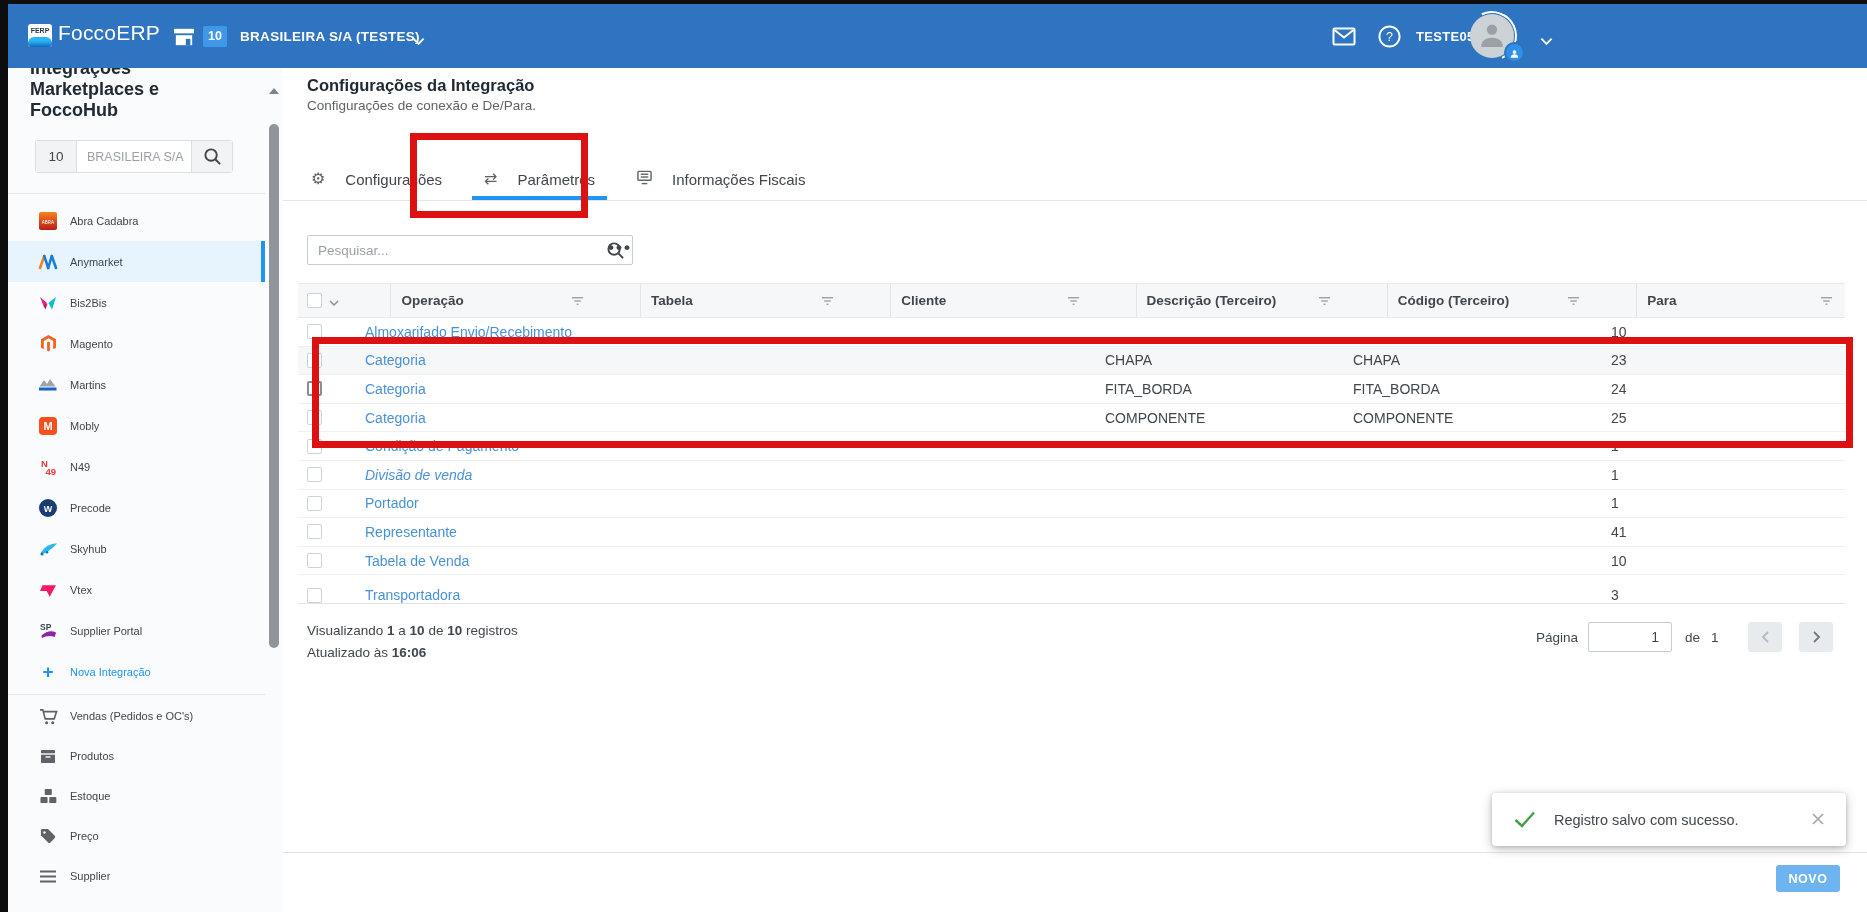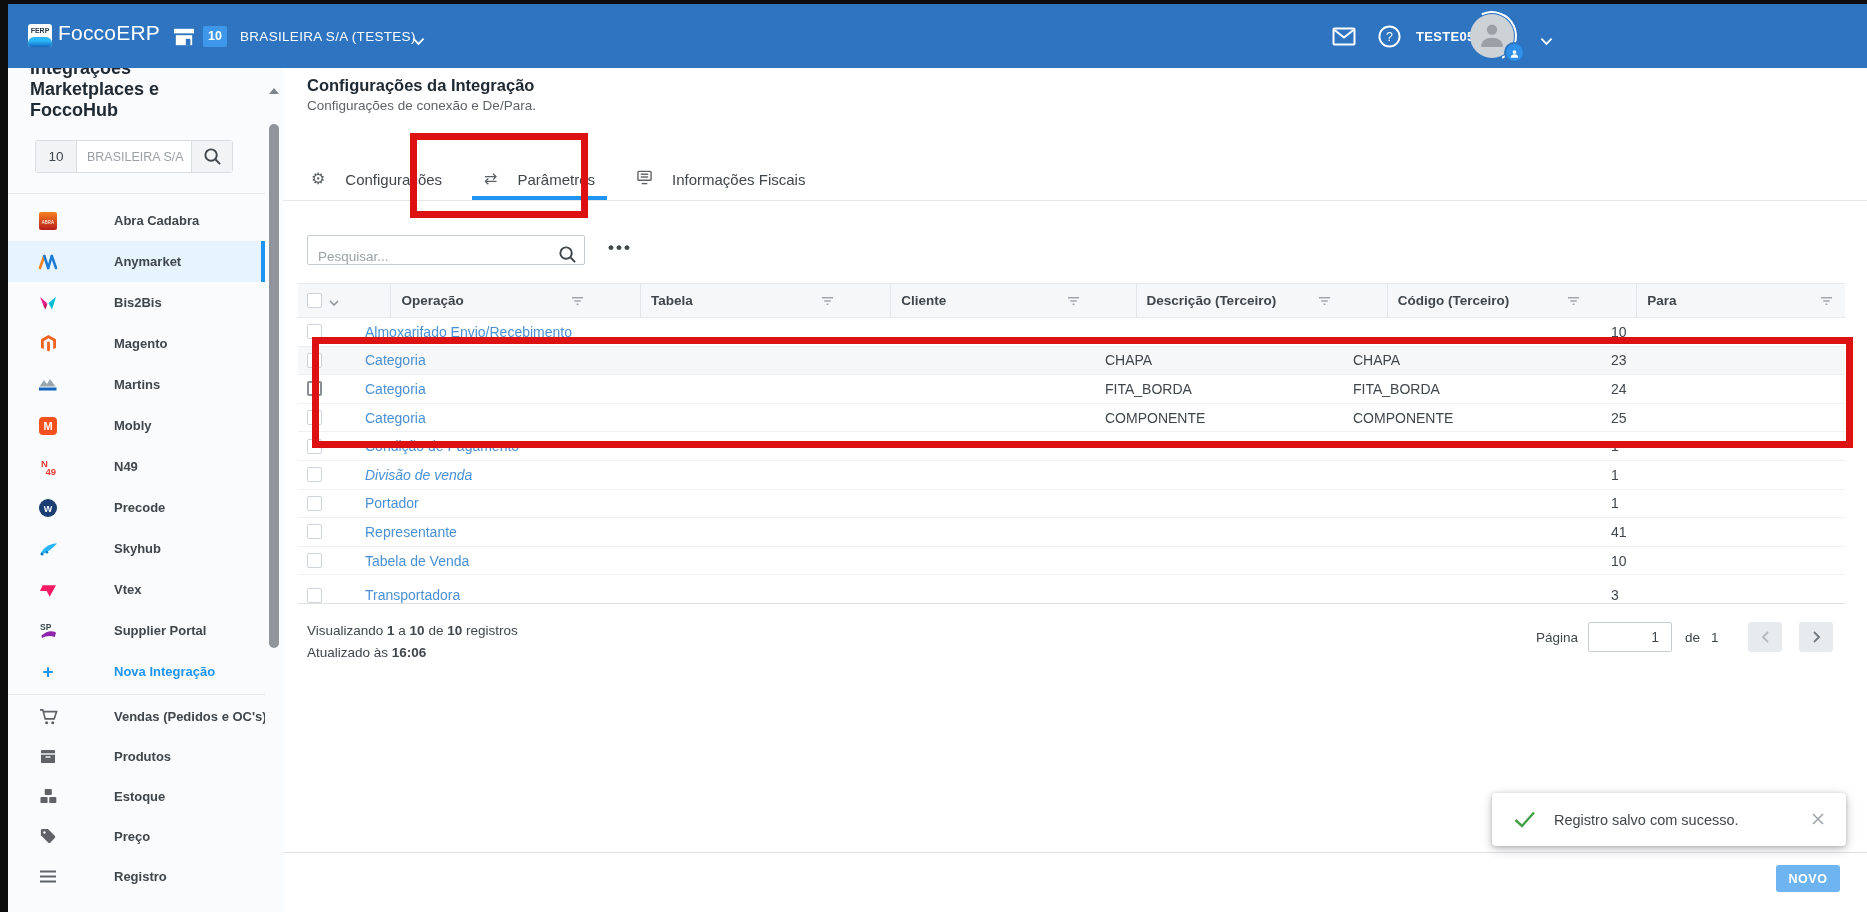--- a/index.html
+++ b/index.html
@@ -11,21 +11,21 @@
   .frame-left{position:absolute;left:0;top:0;width:8px;height:912px;background:#0d0d0d;z-index:100;}
 
   
   .topbar{position:absolute;left:8px;top:4px;right:0;height:64px;background:#2e74c0;z-index:30;color:#fff;}
   .logo-box{position:absolute;left:20px;top:20px;width:24px;height:23px;background:#fff;border-radius:3px;overflow:hidden;text-align:center;}
   .logo-box .ferp{display:block;font-size:7px;font-weight:bold;color:#26364a;line-height:13px;}
   .logo-box .wave{display:block;height:10px;background:linear-gradient(180deg,#29b6f6 40%,#1565c0 100%);border-radius:6px 6px 0 0;margin-top:0px;}
   .logo-text{position:absolute;left:50px;top:17px;font-size:21px;color:#fff;letter-spacing:.2px;}
   .tb-store{position:absolute;left:165px;top:23px;}
   .tb-badge{position:absolute;left:195px;top:22px;min-width:24px;height:21px;background:#3e97e8;border-radius:2px;color:#fff;font-size:12.5px;font-weight:bold;line-height:21px;text-align:center;}
-  .tb-company{position:absolute;left:232px;top:25px;font-size:13.5px;font-weight:normal;letter-spacing:.3px;}
+  .tb-company{position:absolute;left:232px;top:25px;font-size:13.5px;font-weight:bold;letter-spacing:.3px;}
   .tb-chev1{position:absolute;left:404px;top:28px;}
   .tb-mail{position:absolute;left:1324px;top:23px;}
   .tb-help{position:absolute;left:1370px;top:21px;}
   .tb-user{position:absolute;left:1408px;top:25px;font-size:13px;font-weight:bold;letter-spacing:.3px;}
   .avatar{position:absolute;left:1462px;top:10px;width:44px;height:44px;border-radius:50%;background:#cdd2d7;overflow:hidden;}
   .avatar svg{margin:6px 0 0 9px;}
   .avatar-ring{position:absolute;left:1459px;top:7px;width:46px;height:46px;border-radius:50%;border:2px solid transparent;border-top-color:#fff;border-right-color:#fff;transform:rotate(20deg);}
   .avatar-badge{position:absolute;left:1496px;top:38px;width:17px;height:17px;border-radius:50%;background:#2e90e8;border:2px solid #2e74c0;text-align:center;}
   .tb-chev2{position:absolute;left:1532px;top:28px;}
 
@@ -36,41 +36,41 @@
   .sb-search .code{width:40px;background:#f1f3f4;border-right:1px solid #d9dee2;text-align:center;line-height:31px;font-size:13.5px;color:#3f464c;}
   .sb-search input{flex:1;border:0;outline:none;min-width:0;padding:0 4px 0 10px;font-size:12.5px;color:#9aa0a6;font-family:"Liberation Sans",sans-serif;background:#fff;}
   .sb-search .sicon{width:40px;background:#f1f3f4;border-left:1px solid #d9dee2;display:flex;align-items:center;justify-content:center;color:#3f464c;}
   .sb-div{position:absolute;left:0;right:0;height:1px;background:#e4e7ea;}
   .sb-list{position:absolute;left:0;right:0;}
   .side-item{position:relative;height:41px;display:flex;align-items:center;padding-left:30px;cursor:pointer;}
   .menu .side-item{height:40px;}
   .side-item.selected{background:#e7f3fd;}
   .side-item.selected::after{content:'';position:absolute;right:0;top:0;bottom:0;width:4px;background:#2094f3;}
   .side-icon{width:20px;height:20px;display:flex;align-items:center;justify-content:center;margin-right:12px;flex:none;}
-  .side-label{font-size:13px;font-weight:bold;color:#3f464c;white-space:nowrap;margin-left:44px;}
+  .side-label{font-size:11px;font-weight:normal;color:#3f464c;white-space:nowrap;}
   .side-item.accent .side-label{color:#2094f3;}
   .plus-chr{color:#2094f3;font-size:19px;font-weight:bold;line-height:1;}
 
   
   .sb-scroll{position:absolute;left:265px;top:68px;width:18px;height:844px;background:#fafbfc;z-index:6;}
   .sb-scroll .arrow{position:absolute;left:4px;top:12px;}
   .sb-thumb{position:absolute;left:4px;top:56px;width:10px;height:524px;background:#8f959b;border-radius:6px;}
 
   
   .main{position:absolute;left:283px;top:68px;right:0;bottom:0;background:#fff;}
   .pg-title{position:absolute;left:24px;top:8px;font-size:16.5px;font-weight:bold;color:#202a33;}
   .pg-sub{position:absolute;left:24px;top:30px;font-size:13.5px;color:#5f6368;}
   .tabs{position:absolute;left:12px;top:90px;height:42px;display:flex;gap:10px;}
   .tab{position:relative;display:flex;align-items:center;gap:20px;padding:0 16px;cursor:pointer;}
   .tab-label{font-size:15px;color:#3f464c;}
   .tab.active::after{content:'';position:absolute;left:4px;right:4px;bottom:0;height:4px;background:#2094f3;}
   .tabs-divider{position:absolute;left:0;right:0;top:132px;height:1px;background:#e4e7ea;}
   .chr{font-size:16px;color:#5f6368;line-height:1;}
 
-  .search-wrap{position:absolute;left:24px;top:167px;width:278px;height:30px;border:1px solid #c6ccd1;border-radius:2px;display:flex;align-items:flex-end;background:#fff;box-sizing:border-box;}
+  .search-wrap{position:absolute;left:24px;top:167px;width:326px;height:30px;border:1px solid #c6ccd1;border-radius:2px;display:flex;align-items:center;background:#fff;box-sizing:border-box;}
   .search-wrap input{flex:1;border:0;outline:none;min-width:0;padding:0 6px 0 10px;font-size:13.5px;color:#3f464c;font-family:"Liberation Sans",sans-serif;}
   .search-wrap input::placeholder{color:#9aa0a6;}
   .search-wrap .sicon{width:34px;display:flex;align-items:center;justify-content:center;color:#3f464c;}
   .more-dots{position:absolute;left:325px;top:170px;font-size:17px;font-weight:bold;color:#3f464c;letter-spacing:2px;cursor:pointer;}
 
   
   .table{position:absolute;left:15px;top:215px;width:1547px;}
   .thead{display:flex;height:35px;background:#f6f7f8;border-top:1px solid #e7eaec;border-bottom:1px solid #e7eaec;box-sizing:border-box;}
   .th{position:relative;display:flex;align-items:center;box-sizing:border-box;padding-left:10px;}
   .th + .th{border-left:1px solid #e3e6e9;margin-left:44px;}
@@ -328,21 +328,21 @@
           <span class="side-label">Preço</span>
         </div>
         <div class="side-item">
           <span class="side-icon">
             <svg width="16" height="13" viewBox="0 0 16 13" stroke="#5f6368" stroke-width="2">
               <line x1="0" y1="1.5" x2="16" y2="1.5"></line>
               <line x1="0" y1="6.5" x2="16" y2="6.5"></line>
               <line x1="0" y1="11.5" x2="16" y2="11.5"></line>
             </svg>
           </span>
-          <span class="side-label">Registro</span>
+          <span class="side-label">Supplier</span>
         </div>
         <div class="side-item">
           <span class="side-icon"></span>
           <span class="side-label">Seções</span>
         </div>
       </div>
   </aside>
 
   <div class="sb-scroll">
     <span class="arrow"><svg width="10" height="6" viewBox="0 0 10 6">

